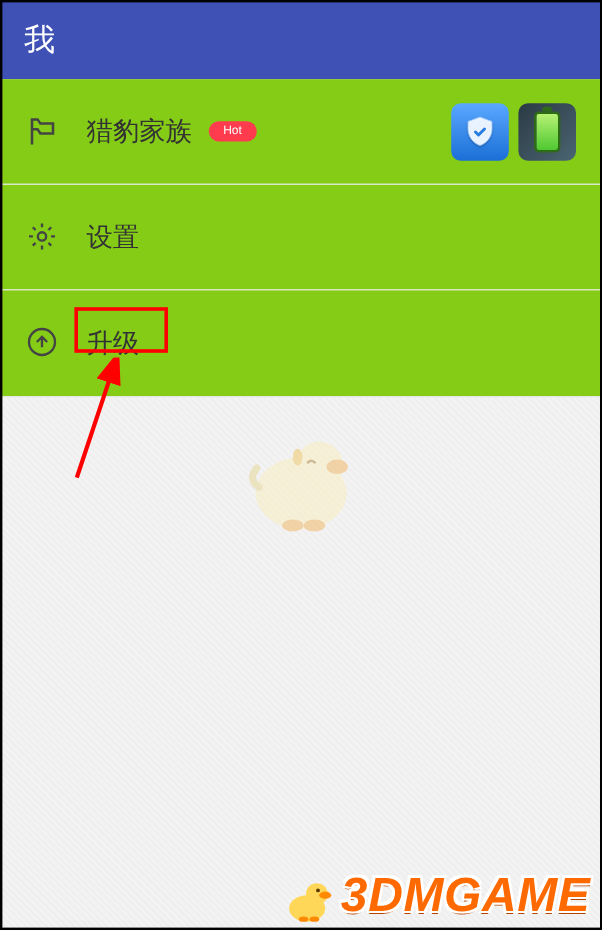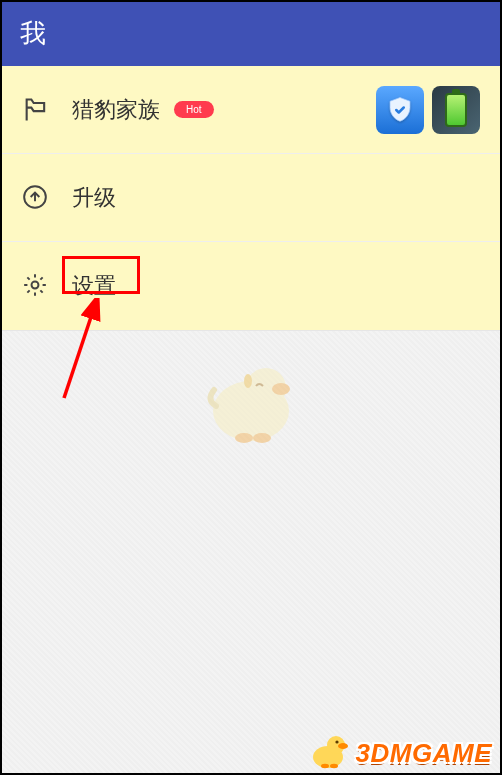--- a/index.html
+++ b/index.html
@@ -23,21 +23,21 @@
       display: flex;
       align-items: center;
       padding: 0 20px;
     }
     .header-title {
       color: #fff;
       font-size: 26px;
       font-weight: 400;
     }
     .list-area {
-      background: #fef9c3;
+      background: #84cc16;
       border-bottom: 1px solid #e6e6e6;
     }
     .list-item {
       height: 88px;
       display: flex;
       align-items: center;
       padding: 0 22px;
       border-bottom: 1px solid #eee;
       position: relative;
     }
@@ -136,21 +136,21 @@
     .watermark {
       position: absolute;
       right: 10px;
       bottom: 6px;
       display: flex;
       align-items: flex-end;
       gap: 4px;
       pointer-events: none;
     }
     .wm-text {
-      font-size: 26px;
+      font-size: 40px;
       font-weight: 800;
       font-style: italic;
       color: #ff6a00;
       text-shadow:
         -2px -2px 0 #fff, 2px -2px 0 #fff,
         -2px 2px 0 #fff, 2px 2px 0 #fff,
         0 3px 0 #b24400;
       letter-spacing: 0.5px;
     }
   </style>
@@ -180,35 +180,35 @@
       </div>
       <div class="app-icon battery">
         <div class="battery-body"></div>
       </div>
     </div>
   </div>
 
   <div class="list-item">
     <span class="item-icon">
       <svg viewBox="0 0 24 24" width="26" height="26" stroke="currentColor" stroke-width="1.8" fill="none">
+        <circle cx="12" cy="12" r="3.2"></circle>
+        <path d="M12 2v3M12 19v3M22 12h-3M5 12H2M19.07 4.93l-2.12 2.12M7.05 16.95l-2.12 2.12M19.07 19.07l-2.12-2.12M7.05 7.05 4.93 4.93"></path>
+      </svg>
+    </span>
+    <span class="item-label">设置</span>
+  </div>
+
+  <div class="list-item">
+    <span class="item-icon">
+      <svg viewBox="0 0 24 24" width="26" height="26" stroke="currentColor" stroke-width="1.8" fill="none">
         <circle cx="12" cy="12" r="10"></circle>
         <path d="M12 16V8M8 12l4-4 4 4"></path>
       </svg>
     </span>
     <span class="item-label">升级</span>
-  </div>
-
-  <div class="list-item">
-    <span class="item-icon">
-      <svg viewBox="0 0 24 24" width="26" height="26" stroke="currentColor" stroke-width="1.8" fill="none">
-        <circle cx="12" cy="12" r="3.2"></circle>
-        <path d="M12 2v3M12 19v3M22 12h-3M5 12H2M19.07 4.93l-2.12 2.12M7.05 16.95l-2.12 2.12M19.07 19.07l-2.12-2.12M7.05 7.05 4.93 4.93"></path>
-      </svg>
-    </span>
-    <span class="item-label">设置</span>
   </div>
 
 </div>
 
 <div class="content-below"></div>
 
 <div class="red-box"></div>
 <svg class="arrow" width="60" height="110">
   <defs>
     <marker id="ah" markerWidth="10" markerHeight="10" refX="5" refY="3" orient="auto">

